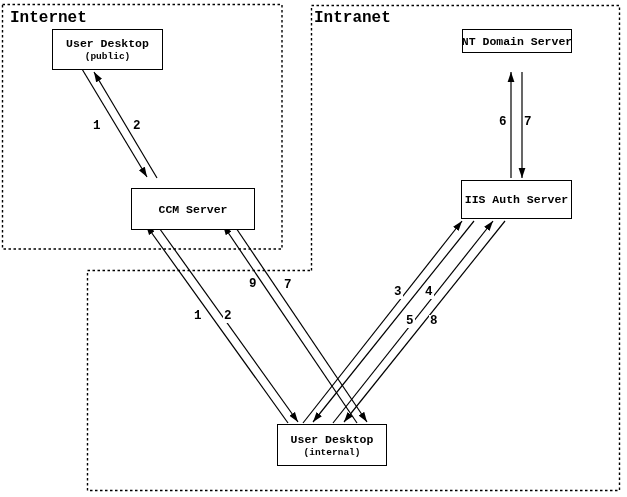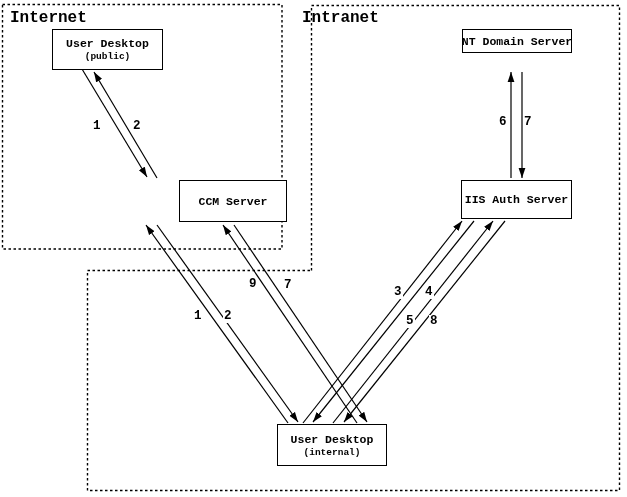--- a/index.html
+++ b/index.html
@@ -52,32 +52,32 @@
     <line x1="474" y1="221" x2="313" y2="422" stroke="#000" stroke-width="1.2" marker-end="url(#arr)"></line>
 
     <line x1="333" y1="423" x2="493" y2="221" stroke="#000" stroke-width="1.2" marker-end="url(#arr)"></line>
     <line x1="505" y1="221" x2="344" y2="422" stroke="#000" stroke-width="1.2" marker-end="url(#arr)"></line>
 
     <line x1="511" y1="178" x2="511" y2="72" stroke="#000" stroke-width="1.2" marker-end="url(#arr)"></line>
     <line x1="522" y1="72" x2="522" y2="178" stroke="#000" stroke-width="1.2" marker-end="url(#arr)"></line>
   </svg>
 
   <span class="zone-label" style="left:10px;top:9px;">Internet</span>
-  <span class="zone-label" style="left:302px;top:9px;">Intranet</span>
+  <span class="zone-label" style="left:314px;top:9px;">Intranet</span>
 
   <div class="node" style="left:52px;top:29px;width:111px;height:41px;">
     <span class="title">User Desktop</span>
     <span class="subtitle">(public)</span>
   </div>
 
   <div class="node" style="left:462px;top:29px;width:110px;height:24px;">
     <span class="title">NT Domain Server</span>
   </div>
 
-  <div class="node" style="left:131px;top:180px;width:108px;height:42px;margin-left:48px;">
+  <div class="node" style="left:131px;top:188px;width:124px;height:42px;">
     <span class="title">CCM Server</span>
   </div>
 
   <div class="node" style="left:461px;top:180px;width:111px;height:39px;">
     <span class="title">IIS Auth Server</span>
   </div>
 
   <div class="node" style="left:277px;top:424px;width:110px;height:42px;">
     <span class="title">User Desktop</span>
     <span class="subtitle">(internal)</span>

